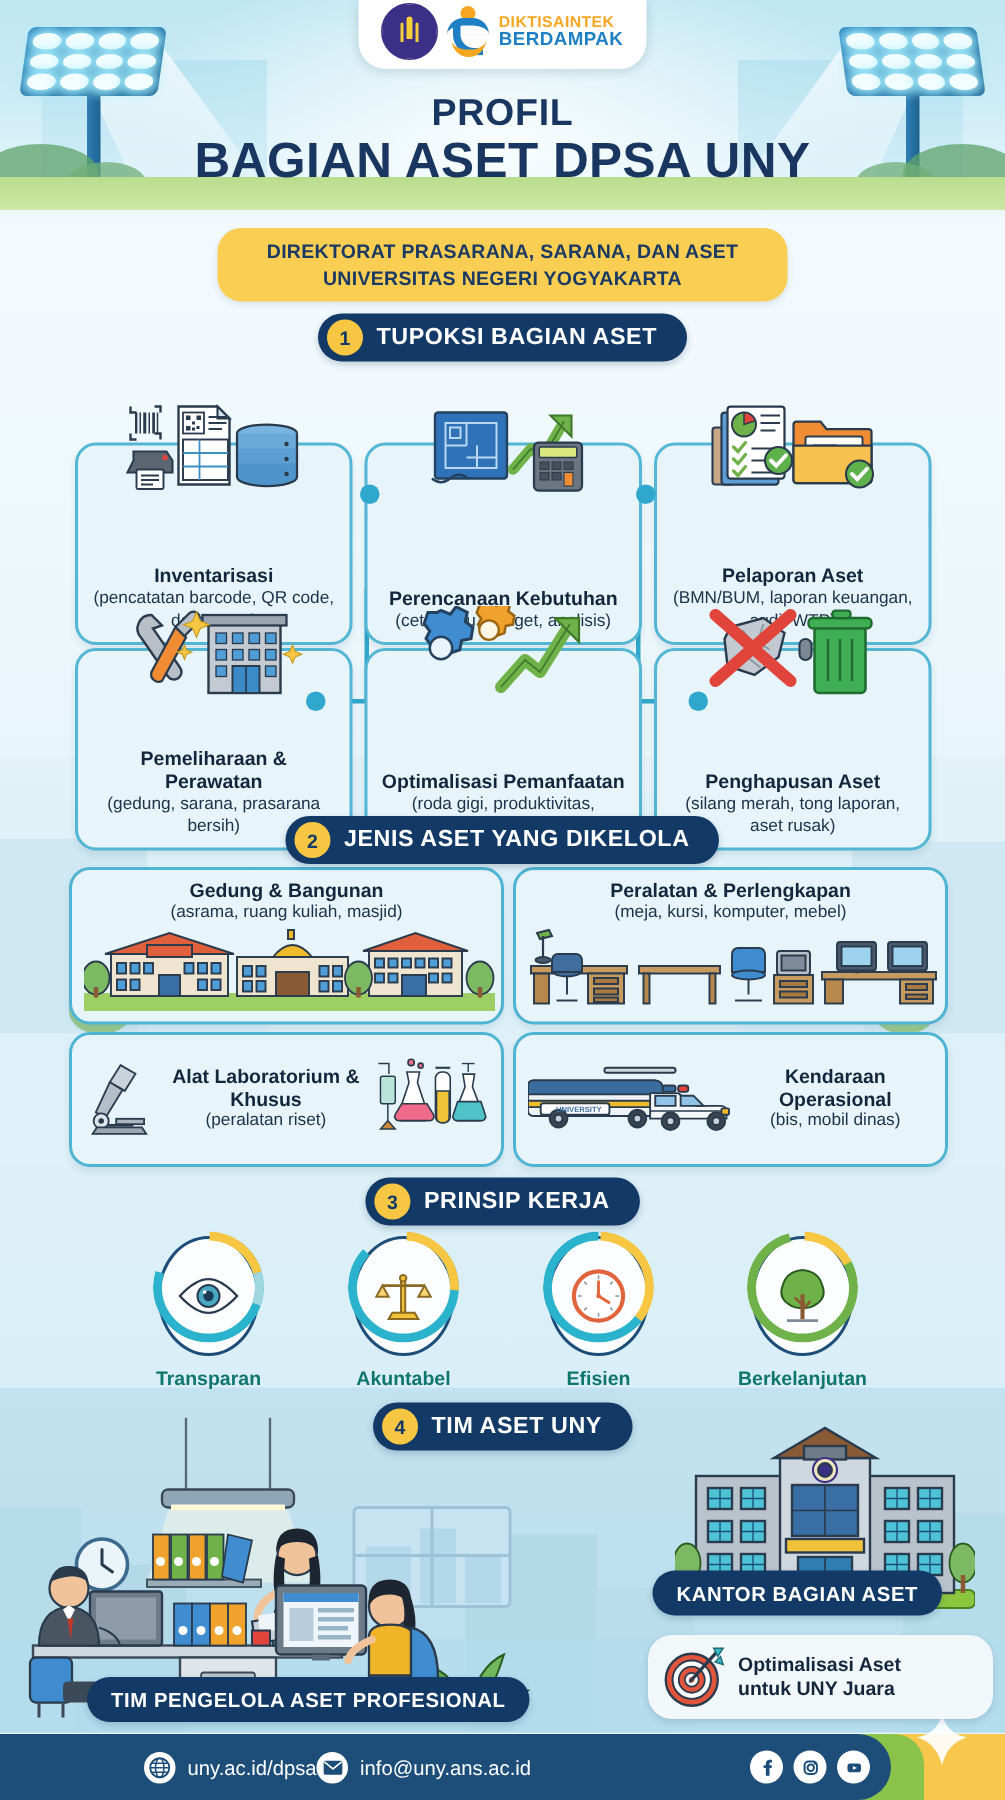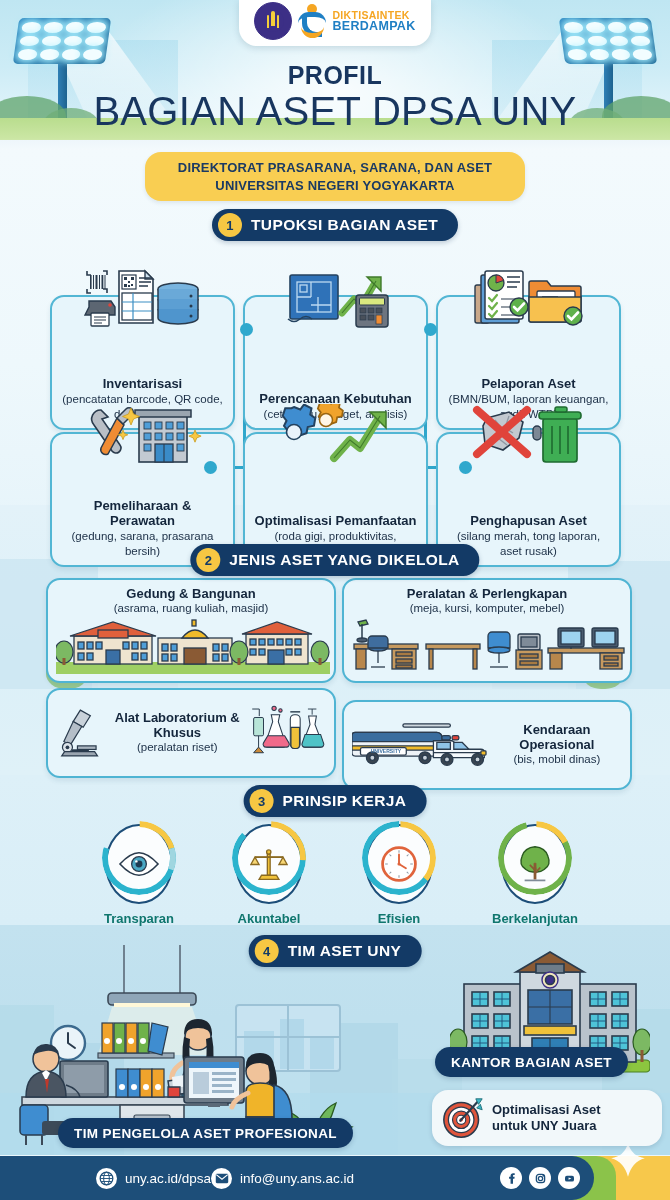--- a/index.html
+++ b/index.html
@@ -78,21 +78,21 @@
     border:5px solid #1f7fc4;border-top:0;border-right:0;border-radius:0 0 0 14px;}
   .dik-mark .swoosh{position:absolute;left:3px;top:22px;width:23px;height:13px;
     border-bottom:5px solid #f5a623;border-radius:0 0 16px 16px;}
   .dik-txt{line-height:1.0;}
   .dik-txt .l1{font-size:10.5px;font-weight:bold;color:#f5a623;letter-spacing:.3px;}
   .dik-txt .l2{font-size:12.5px;font-weight:bold;color:#1f7fc4;letter-spacing:.3px;}
 
   
   .title-wrap{position:absolute;left:0;top:62px;width:670px;text-align:center;}
   .t-line1{font-size:25px;font-weight:bold;color:#18365f;letter-spacing:.5px;line-height:1.06;}
-  .t-line2{font-size:40px;font-weight:normal;color:#18365f;letter-spacing:.3px;line-height:1.1;}
+  .t-line2{font-size:33px;font-weight:bold;color:#18365f;letter-spacing:.3px;line-height:1.1;}
   .subtitle{position:absolute;left:50%;top:152px;transform:translateX(-50%);
     width:380px;background:#f9ce52;border-radius:16px;padding:7px 10px;text-align:center;
     box-shadow:0 2px 4px rgba(30,60,90,.10);}
   .subtitle div{font-size:13px;font-weight:bold;color:#1b3a63;line-height:1.35;letter-spacing:.2px;}
 
   
   .sec-head{position:absolute;left:50%;transform:translateX(-50%);
     background:#133a66;border-radius:20px;height:32px;
     display:flex;align-items:center;gap:9px;padding:0 20px 0 6px;
     box-shadow:0 2px 5px rgba(15,45,80,.22);z-index:6;}
@@ -631,21 +631,21 @@
       </g>
       <g stroke="#2a3b4d" stroke-width="1.5">
         <path d="M86 16 h11 l-2 12 l10 26 a4 4 0 0 1 -4 6 H82 a4 4 0 0 1 -4 -6 l10 -26z" fill="#fff"></path>
         <path d="M81 42 h22 l4 12 a4 4 0 0 1 -4 6 H81 a4 4 0 0 1 -4 -6z" fill="#4fc3c7"></path>
         <path d="M91 6 v8" stroke-width="1.3"></path>
           <path d="M85 6 h12" stroke-width="1.3"></path>
       </g>
     </svg>
   </div>
 
-  <div class="acard" style="left:342px;top:688px;width:290px;height:90px;display:flex;align-items:center;gap:4px;margin-top:12px;">
+  <div class="acard" style="left:342px;top:688px;width:290px;height:90px;display:flex;align-items:center;gap:4px;">
     <svg viewBox="0 0 160 62" width="152" height="60">
       <g stroke="#2a3b4d" stroke-width="1.5">
         <rect x="60" y="6" width="56" height="4" rx="2" fill="#cfd8df"></rect>
         <path d="M4 16 h96 a6 6 0 0 1 6 6 v22 H4 a4 4 0 0 1 -4 -4 V20 a4 4 0 0 1 4 -4z" fill="#eef3f7"></path>
         <path d="M4 16 h96 a6 6 0 0 1 6 6 v5 H0 v-7 a4 4 0 0 1 4 -4z" fill="#3a6d9e"></path>
         <path d="M0 32 h106 v5 H0z" fill="#f0bb2a"></path>
         <rect x="10" y="34" width="54" height="9" rx="2" fill="#fff"></rect>
         <circle cx="24" cy="46" r="7" fill="#3a4550"></circle>
           <circle cx="24" cy="46" r="3" fill="#c9d2da"></circle>
         <circle cx="86" cy="46" r="7" fill="#3a4550"></circle>

